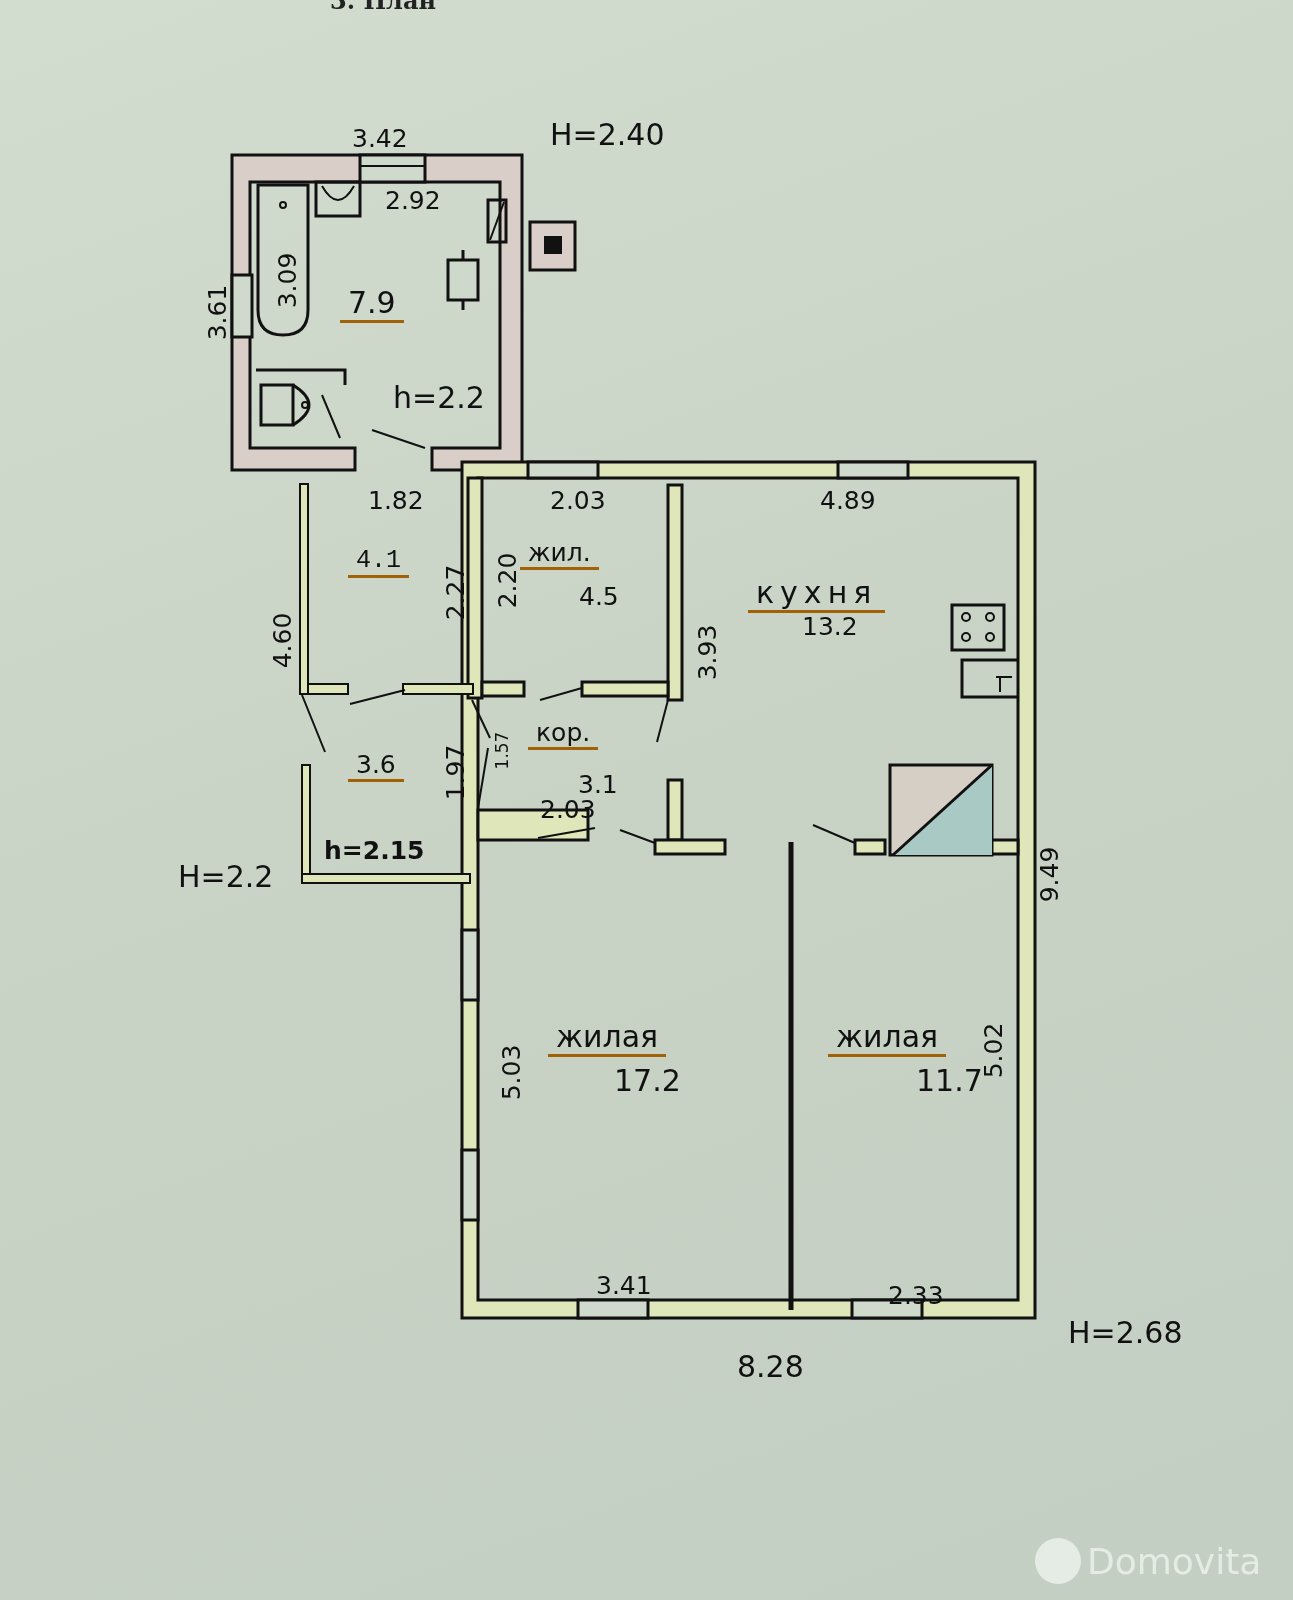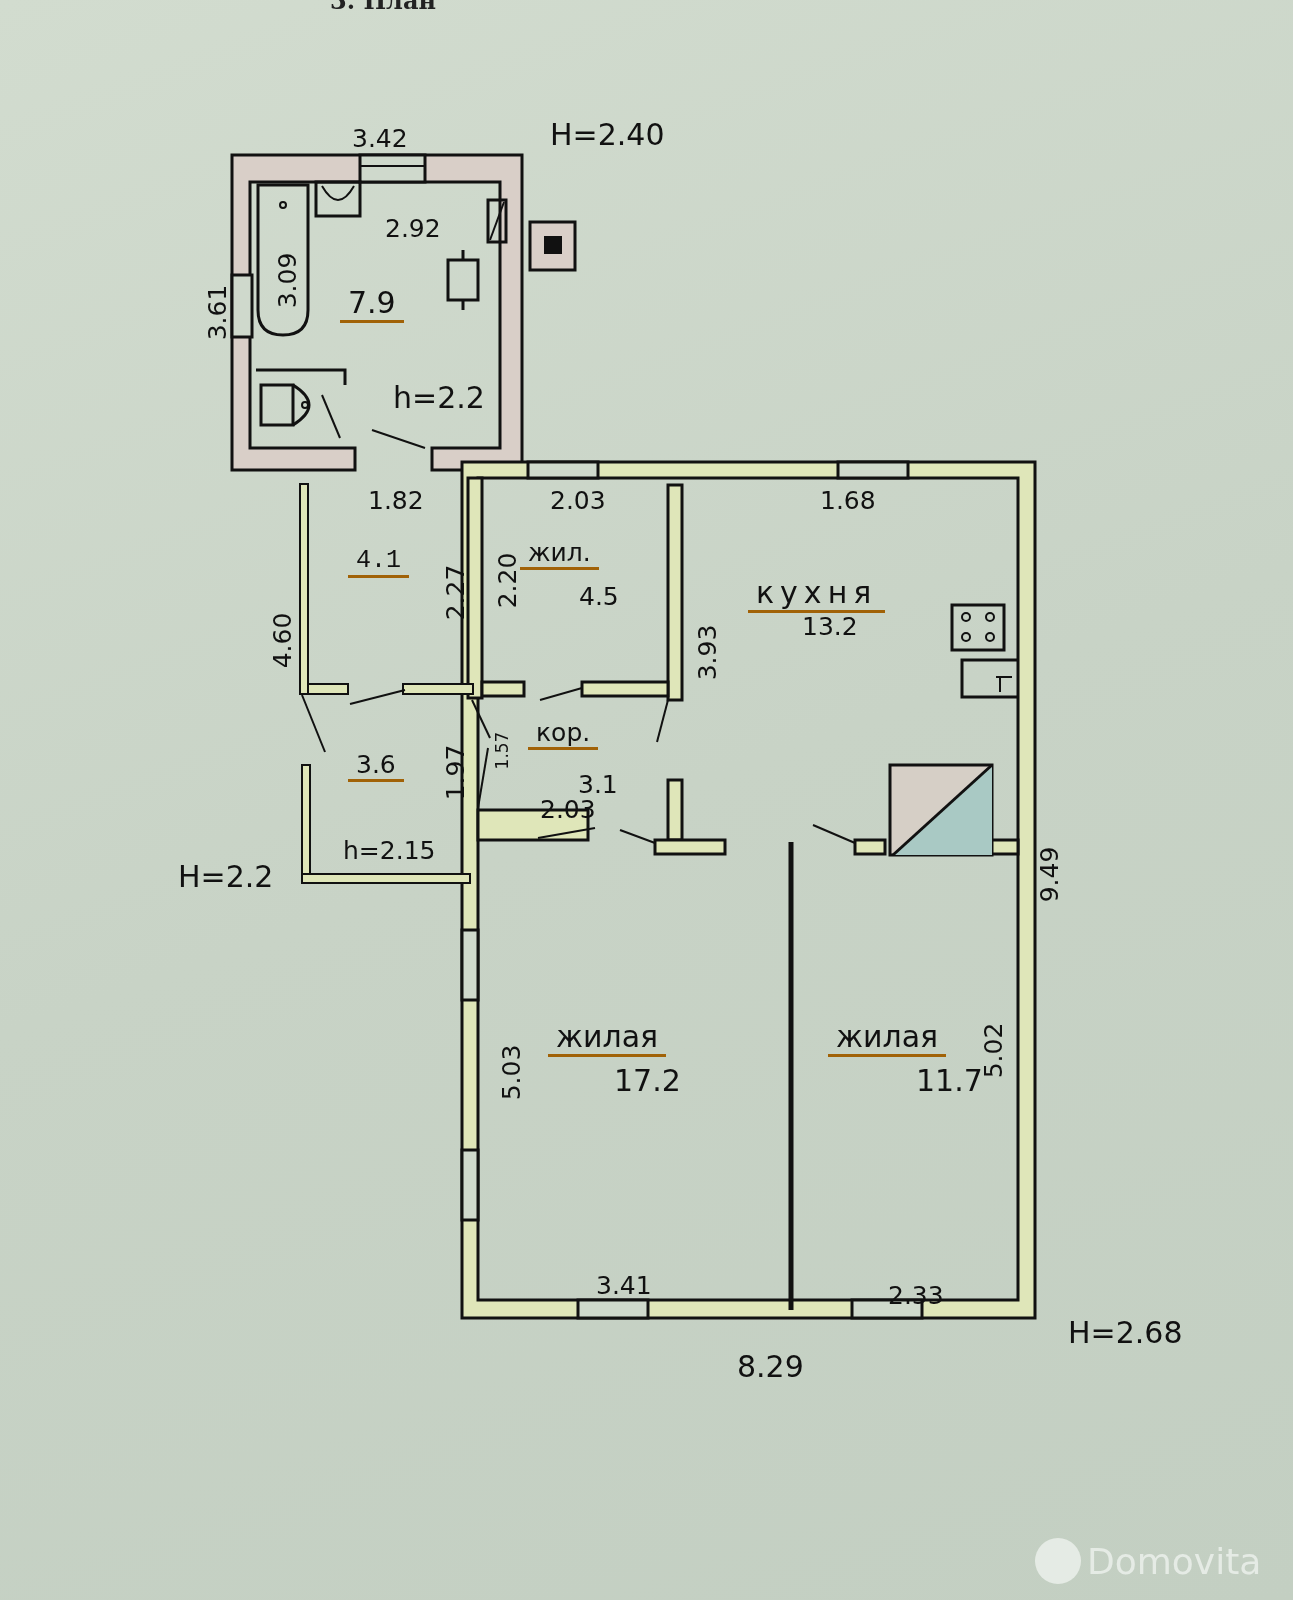--- a/index.html
+++ b/index.html
@@ -106,59 +106,59 @@
   <rect x="890" y="765" width="102" height="90" fill="#d6cfc6" stroke="#111" stroke-width="3"></rect>
   <polygon points="992,765 992,855 893,855" fill="#a9c9c4"></polygon>
   <line x1="992" y1="765" x2="893" y2="855" stroke="#111" stroke-width="3"></line>
 </svg>
 
 <div class="lbl big" style="left:550px;top:120px;">H=2.40</div>
 <div class="lbl big" style="left:178px;top:862px;">H=2.2</div>
 <div class="lbl big" style="left:1068px;top:1318px;">H=2.68</div>
 
 <div class="lbl dim" style="left:352px;top:126px;">3.42</div>
-<div class="lbl dim" style="left:385px;top:188px;margin-top:28px;">2.92</div>
+<div class="lbl dim" style="left:385px;top:188px;">2.92</div>
 <div class="lbl dim vert" style="left:190px;top:300px;">3.61</div>
 <div class="lbl dim vert" style="left:260px;top:268px;">3.09</div>
 <div class="lbl big ul" style="left:340px;top:288px;">7.9</div>
 <div class="lbl big" style="left:393px;top:383px;">h=2.2</div>
 
 <div class="lbl dim" style="left:368px;top:488px;">1.82</div>
 <div class="lbl dim ul" style="left:348px;top:548px;font-family:Liberation Mono, monospace;">4.1</div>
 <div class="lbl dim vert" style="left:428px;top:580px;">2.27</div>
 <div class="lbl dim vert" style="left:255px;top:628px;">4.60</div>
 
 <div class="lbl dim" style="left:550px;top:488px;">2.03</div>
 <div class="lbl dim vert" style="left:480px;top:568px;">2.20</div>
 <div class="lbl dim ul" style="left:520px;top:540px;">жил.</div>
 <div class="lbl dim" style="left:579px;top:571px;margin-top:13px;">4.5</div>
 
-<div class="lbl dim" style="left:820px;top:488px;">1.68</div>
+<div class="lbl dim" style="left:820px;top:488px;">4.89</div>
 <div class="lbl big ul" style="left:748px;top:578px;letter-spacing:6px;">кухня</div>
 <div class="lbl dim" style="left:802px;top:614px;">13.2</div>
 <div class="lbl dim vert" style="left:680px;top:640px;">3.93</div>
 
 <div class="lbl dim ul" style="left:348px;top:752px;">3.6</div>
 <div class="lbl dim vert" style="left:428px;top:760px;">1.97</div>
 <div class="lbl" style="left:484px;top:742px;font-size:17px;transform:rotate(-90deg);">1.57</div>
 <div class="lbl dim ul" style="left:528px;top:720px;text-align:right;">кор.</div>
 <div class="lbl dim" style="left:578px;top:756px;margin-top:16px;">3.1</div>
 <div class="lbl dim" style="left:540px;top:797px;">2.03</div>
-<div class="lbl dim" style="left:343px;top:838px;">h=2.15</div>
+<div class="lbl dim" style="left:324px;top:838px;font-weight:bold;">h=2.15</div>
 
 <div class="lbl dim vert" style="left:1022px;top:862px;">9.49</div>
 
 <div class="lbl dim vert" style="left:484px;top:1060px;">5.03</div>
 <div class="lbl big ul" style="left:548px;top:1022px;">жилая</div>
 <div class="lbl big" style="left:614px;top:1066px;">17.2</div>
 <div class="lbl dim" style="left:596px;top:1273px;">3.41</div>
 
 <div class="lbl big ul" style="left:828px;top:1022px;">жилая</div>
 <div class="lbl big" style="left:876px;top:1066px;margin-left:40px;">11.7</div>
 <div class="lbl dim vert" style="left:966px;top:1038px;">5.02</div>
 <div class="lbl dim" style="left:888px;top:1283px;">2.33</div>
 
-<div class="lbl big" style="left:737px;top:1352px;">8.29</div>
+<div class="lbl big" style="left:737px;top:1352px;">8.28</div>
 
 <div class="wm">
   <span class="dot"></span>
   <span>Domovita</span>
 </div>
 
 </body></html>

